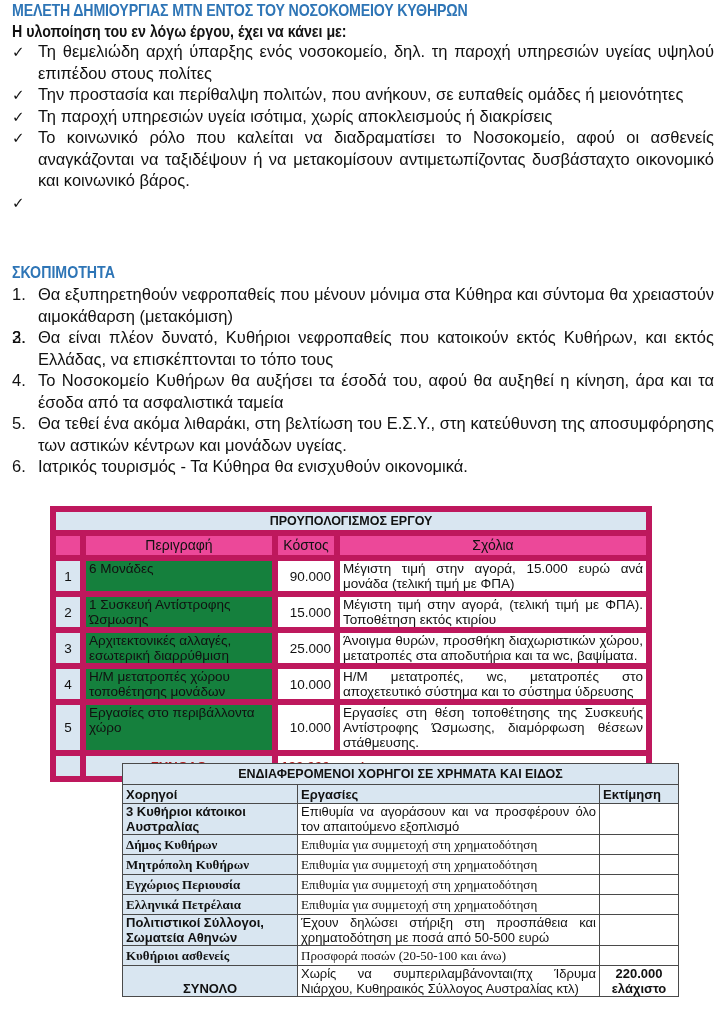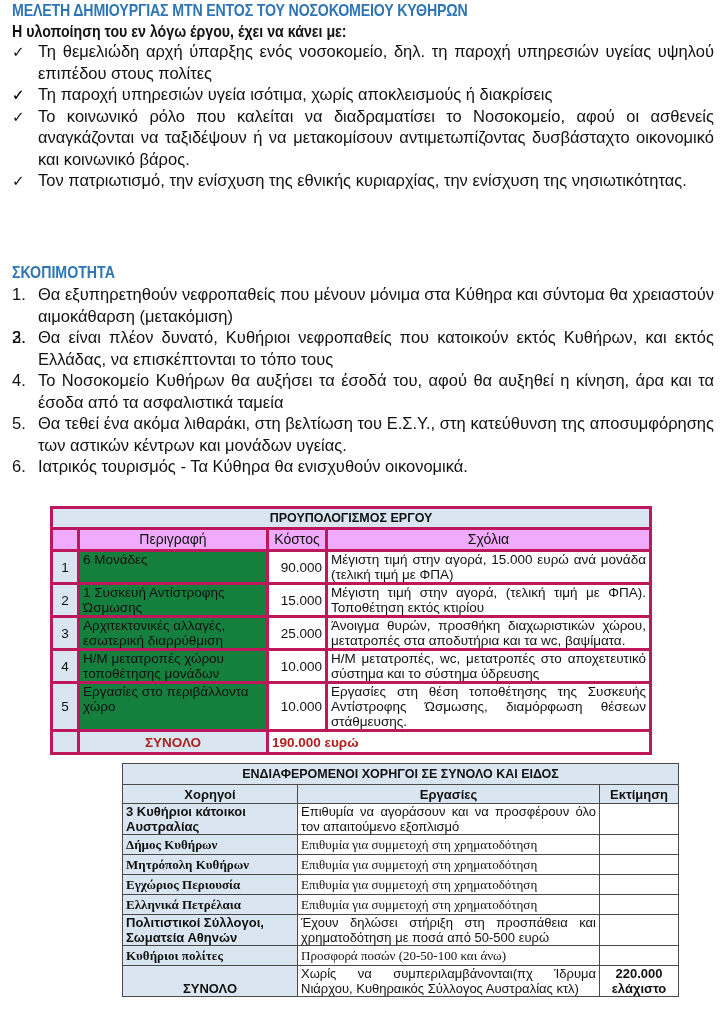--- a/index.html
+++ b/index.html
@@ -29,54 +29,54 @@
       position: absolute; left: 12px; top: 263px;
       color: #2e75b6; font-weight: bold; font-size: 16.5px;
       transform: scaleX(0.86); transform-origin: left top;
     }
     .numlist { position: absolute; left: 12px; top: 284px; width: 702px; margin: 0; padding: 0; list-style: none; }
     .numlist li { position: relative; padding-left: 26px; font-size: 16.5px; line-height: 21.5px; text-align: justify; }
     .numlist li .num { position: absolute; left: 0; top: 0; }
 
     table { border-collapse: collapse; position: absolute; }
     .budget { left: 50px; top: 506px; width: 602px; font-size: 13.5px; }
-    .budget td, .budget th { border: 3px solid #be185d; padding: 0 3px; vertical-align: top; line-height: 15px; }
+    .budget td, .budget th { border: 6px solid #be185d; padding: 0 3px; vertical-align: top; line-height: 15px; }
     .budget .title-row td { background: #d9e6f1; text-align: center; font-weight: bold; font-size: 12.5px; height: 18px; vertical-align: middle; }
-    .budget .hdr td { background: #f0abfc; text-align: center; height: 19px; vertical-align: middle; font-size: 14px; }
+    .budget .hdr td { background: #ec4899; text-align: center; height: 19px; vertical-align: middle; font-size: 14px; }
     .budget .idx { width: 18px; background: #d9e6f1; text-align: center; vertical-align: middle; }
     .budget .desc { width: 180px; background: #15803d; }
     .budget .cost { width: 50px; text-align: right; vertical-align: middle; }
     .budget .cmt { text-align: justify; margin-left: 32px; }
     .budget .total td { height: 20px; vertical-align: middle; }
     .budget .total .lbl { text-align: center; color: #b21e1e; font-weight: bold; background: #d9e6f1; }
     .budget .total .val { color: #b21e1e; font-weight: bold; }
 
     .sponsors { left: 122px; top: 763px; width: 557px; font-size: 13px; }
     .sponsors td { border: 1px solid #4a4a4a; padding: 0 3px; line-height: 15px; vertical-align: top; }
     .sponsors .title-row td { background: #d9e6f1; text-align: center; font-weight: bold; font-size: 12.5px; height: 20px; vertical-align: middle; }
-    .sponsors .hdr td { background: #d9e6f1; text-align: center; font-weight: bold; height: 18px; vertical-align: middle; }
+    .sponsors .hdr td { background: #d9e6f1; font-weight: bold; height: 18px; vertical-align: middle; }
     .sponsors .name { width: 168px; background: #d9e6f1; font-weight: bold; vertical-align: middle; }
     .sponsors .gift { text-align: justify; vertical-align: middle; }
     .sponsors .est { width: 72px; text-align: center; font-weight: bold; vertical-align: middle; }
     .sponsors .row-single td { height: 19px; font-family: Liberation Serif, serif; }
     .sponsors .total .name { text-align: center; vertical-align: bottom; }
   </style>
 </head>
 <body>
 
 <div class="page">
   <div class="h-title">ΜΕΛΕΤΗ ΔΗΜΙΟΥΡΓΙΑΣ ΜΤΝ  ΕΝΤΟΣ ΤΟΥ ΝΟΣΟΚΟΜΕΙΟΥ ΚΥΘΗΡΩΝ</div>
   <div class="h-sub">Η υλοποίηση του εν λόγω έργου, έχει να κάνει με:</div>
 
   <ul class="checklist">
     <li><span class="mark">✓</span><span>Τη θεμελιώδη αρχή ύπαρξης  ενός νοσοκομείο, δηλ. τη παροχή υπηρεσιών υγείας υψηλού επιπέδου στους πολίτες</span></li>
-    <li><span class="mark">✓</span></li>
+    <li><span class="mark">✓</span><span>Την προστασία και περίθαλψη πολιτών, που ανήκουν, σε ευπαθείς ομάδες ή μειονότητες</span></li>
     <li><span class="mark">✓</span><span>Τη παροχή υπηρεσιών υγεία ισότιμα, χωρίς αποκλεισμούς ή διακρίσεις</span></li>
     <li><span class="mark">✓</span><span>Το κοινωνικό ρόλο που καλείται να διαδραματίσει το Νοσοκομείο, αφού οι ασθενείς αναγκάζονται να ταξιδέψουν ή να μετακομίσουν αντιμετωπίζοντας  δυσβάσταχτο οικονομικό και κοινωνικό βάρος.</span></li>
-    <li><span class="mark">✓</span><span>Τον πατριωτισμό, την ενίσχυση της εθνικής κυριαρχίας, την ενίσχυση της νησιωτικότητας.</span></li>
+    <li><span class="mark">✓</span></li>
   </ul>
 
   <div class="h-scope">ΣΚΟΠΙΜΟΤΗΤΑ</div>
 
   <ol class="numlist">
     <li><span class="num">1.</span><span>Θα εξυπηρετηθούν νεφροπαθείς που μένουν μόνιμα στα Κύθηρα και σύντομα θα χρειαστούν αιμοκάθαρση (μετακόμιση)</span></li>
     <li><span class="num">2.</span></li>
     <li><span class="num">3.</span><span>Θα είναι πλέον δυνατό, Κυθήριοι  νεφροπαθείς που κατοικούν εκτός Κυθήρων, και εκτός Ελλάδας, να επισκέπτονται το τόπο τους</span></li>
     <li><span class="num">4.</span><span>Το Νοσοκομείο Κυθήρων θα αυξήσει τα έσοδά του, αφού θα αυξηθεί η κίνηση, άρα και τα έσοδα από τα ασφαλιστικά ταμεία</span></li>
     <li><span class="num">5.</span><span>Θα τεθεί ένα ακόμα λιθαράκι, στη βελτίωση του Ε.Σ.Υ., στη κατεύθυνση της αποσυμφόρησης των αστικών κέντρων και μονάδων υγείας.</span></li>
@@ -128,21 +128,21 @@
       <td class="idx"></td>
       <td class="lbl">ΣΥΝΟΛΟ</td>
       <td colspan="2" class="val">190.000 ευρώ</td>
     </tr>
   </tbody>
     </table>
 
   <table class="sponsors">
     <tbody>
         <tr class="title-row">
-      <td colspan="3">ΕΝΔΙΑΦΕΡΟΜΕΝΟΙ ΧΟΡΗΓΟΙ ΣΕ ΣΥΝΟΛΟ ΚΑΙ ΕΙΔΟΣ</td>
+      <td colspan="3">ΕΝΔΙΑΦΕΡΟΜΕΝΟΙ ΧΟΡΗΓΟΙ ΣΕ ΧΡΗΜΑΤΑ ΚΑΙ ΕΙΔΟΣ</td>
     </tr>
     <tr class="hdr">
       <td>Χορηγοί</td>
       <td>Εργασίες</td>
       <td>Εκτίμηση</td>
     </tr>
     <tr>
       <td class="name">3 Κυθήριοι κάτοικοι Αυστραλίας</td>
       <td class="gift">Επιθυμία να αγοράσουν και να προσφέρουν όλο τον απαιτούμενο  εξοπλισμό</td>
       <td class="est"></td>
@@ -166,21 +166,21 @@
       <td class="name">Ελληνικά Πετρέλαια</td>
       <td class="gift">Επιθυμία για συμμετοχή στη χρηματοδότηση</td>
       <td class="est"></td>
     </tr>
     <tr>
       <td class="name">Πολιτιστικοί Σύλλογοι, Σωματεία Αθηνών</td>
       <td class="gift">Έχουν δηλώσει στήριξη στη προσπάθεια και χρηματοδότηση με ποσά από 50-500 ευρώ</td>
       <td class="est"></td>
     </tr>
     <tr class="row-single">
-      <td class="name">Κυθήριοι πολίτες</td>
+      <td class="name">Κυθήριοι ασθενείς</td>
       <td class="gift">Προσφορά ποσών (20-50-100 και άνω)</td>
       <td class="est"></td>
     </tr>
     <tr class="total">
       <td class="name">ΣΥΝΟΛΟ</td>
       <td class="gift">Χωρίς να συμπεριλαμβάνονται(πχ Ίδρυμα Νιάρχου, Κυθηραικός Σύλλογος Αυστραλίας κτλ)</td>
       <td class="est">
         <div>220.000</div>
         <div>ελάχιστο</div>
       </td>

